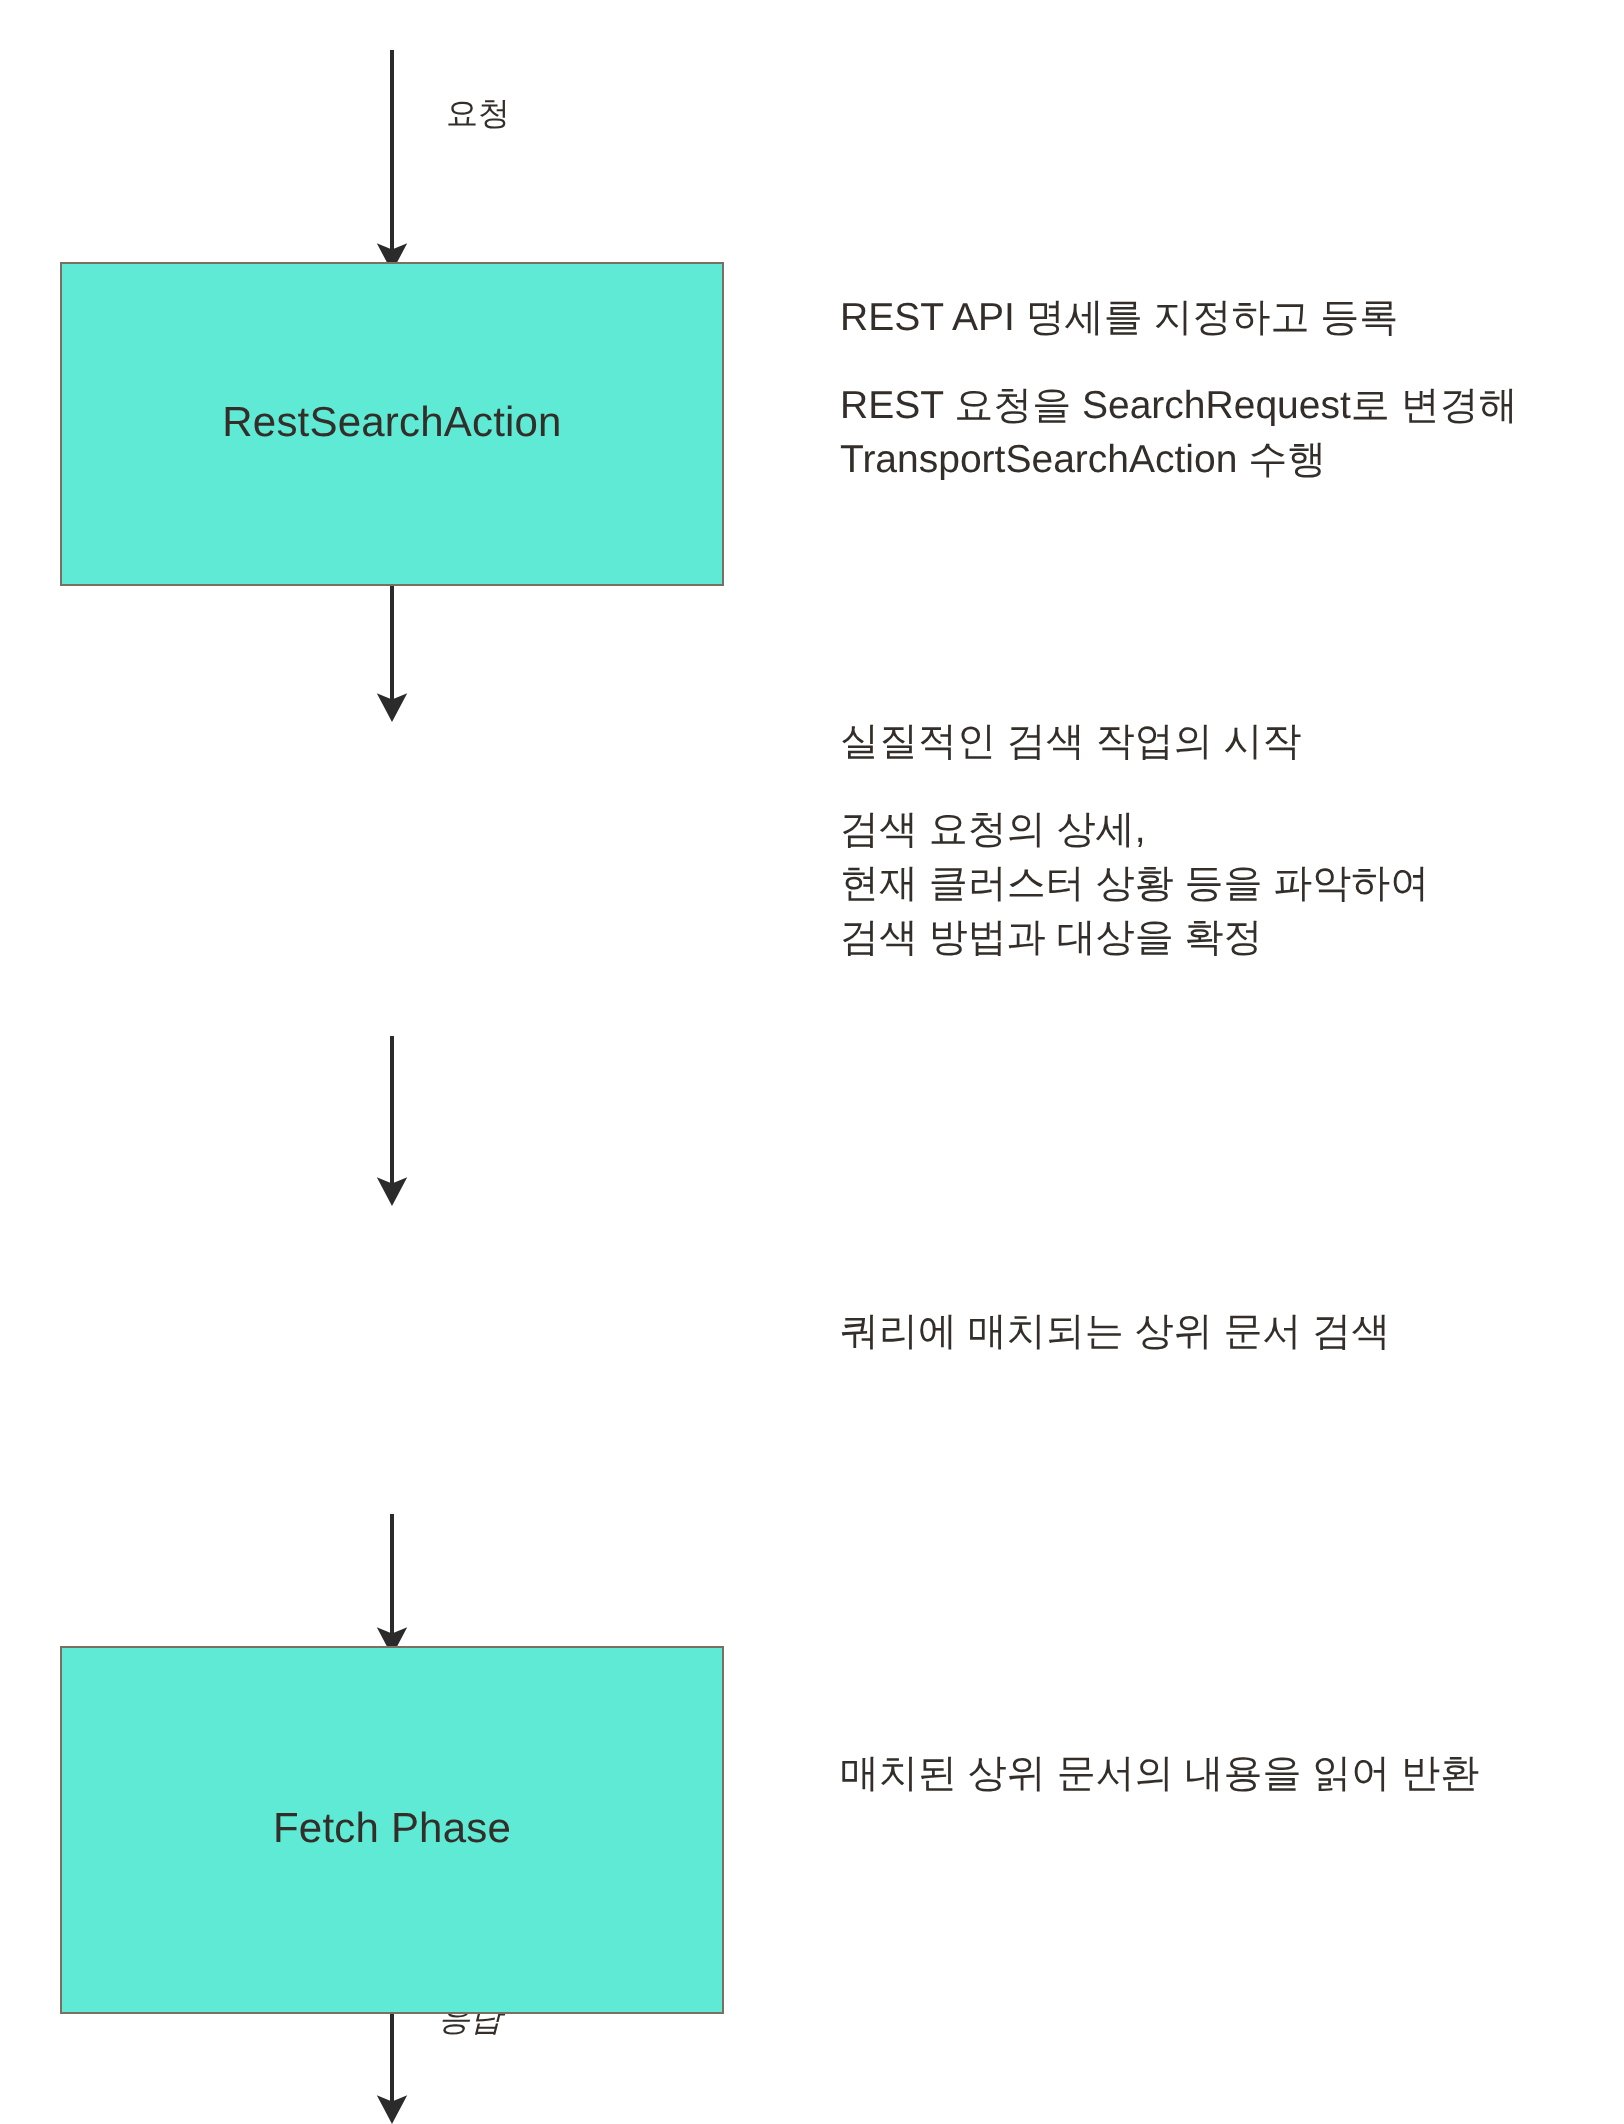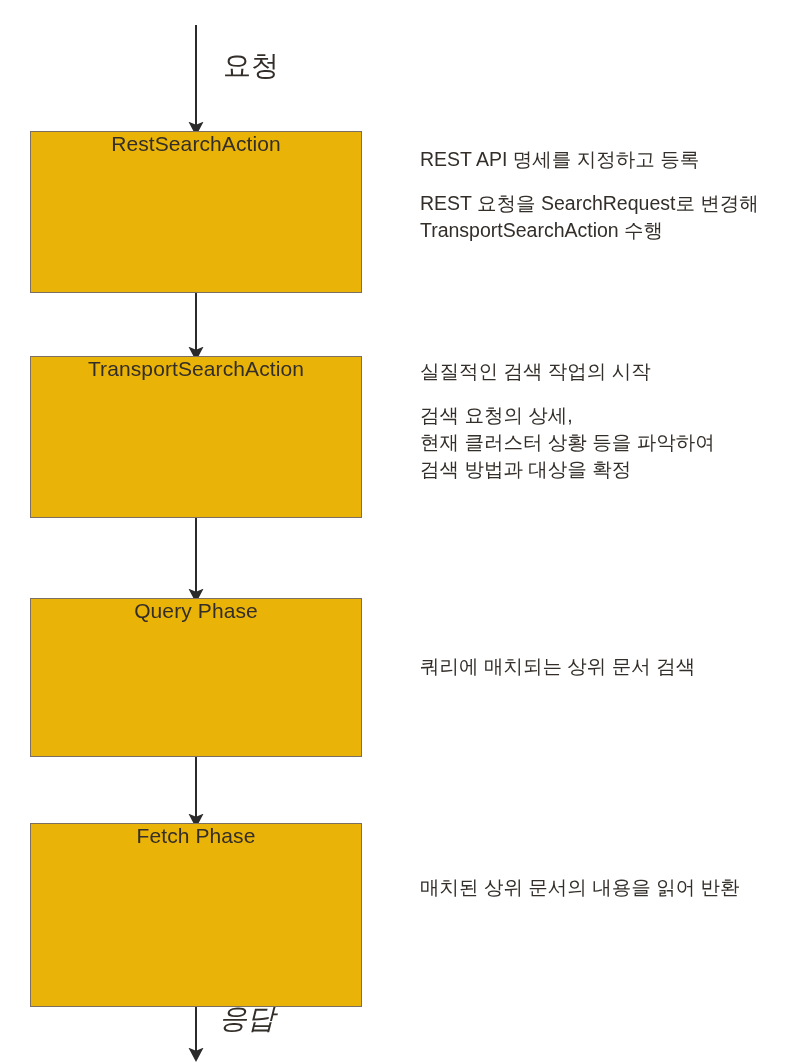--- a/index.html
+++ b/index.html
@@ -25,22 +25,23 @@
     height: 1062px;
   }
 
   
   .proc-box {
     position: absolute;
     left: 30px;
     width: 332px;
     box-sizing: border-box;
     border: 1.6px solid #7a6f62;
-    background: #eab308;
+    background: #5eead4;
     display: flex;
+    align-items: center;
     justify-content: center;
   }
   .proc-box-label {
     font-size: 21px;
     font-weight: 400;
     letter-spacing: 0.1px;
     color: #332e29;
     white-space: nowrap;
     font-family: "Liberation Sans", "DejaVu Sans", sans-serif;
   }
@@ -56,21 +57,21 @@
     left: 0;
     top: 0;
     width: 812px;
     height: 1062px;
     pointer-events: none;
   }
 
   
   .edge-label {
     position: absolute;
-    font-size: 28px;
+    font-size: 16px;
     color: #332e29;
     white-space: nowrap;
     font-family: "Liberation Sans", "DejaVu Sans", sans-serif;
   }
   #label-request  { left: 223px; top: 47px; }
   #label-response { left: 219px; top: 1000px; font-style: italic; }
 
   
   .annotation {
     position: absolute;
@@ -114,27 +115,21 @@
   </svg>
 
   <span class="edge-label" id="label-request">요청</span>
 
   <span class="edge-label" id="label-response">응답</span>
 
   <div class="proc-box" id="box-rest">
     <span class="proc-box-label">RestSearchAction</span>
   </div>
 
-  <div class="proc-box" id="box-transport">
-    <span class="proc-box-label">TransportSearchAction</span>
-  </div>
 
-  <div class="proc-box" id="box-query">
-    <span class="proc-box-label">Query Phase</span>
-  </div>
 
   <div class="proc-box" id="box-fetch">
     <span class="proc-box-label">Fetch Phase</span>
   </div>
 
   <div class="annotation" id="ann-rest"><span class="ann-line">REST API 명세를 지정하고 등록</span><span class="ann-gap"></span><span class="ann-line">REST 요청을 SearchRequest로 변경해</span><span class="ann-line">TransportSearchAction 수행</span></div>
 
   <div class="annotation" id="ann-transport"><span class="ann-line">실질적인 검색 작업의 시작</span><span class="ann-gap"></span><span class="ann-line">검색 요청의 상세,</span><span class="ann-line">현재 클러스터 상황 등을 파악하여</span><span class="ann-line">검색 방법과 대상을 확정</span></div>
 
   <div class="annotation" id="ann-query"><span class="ann-line">쿼리에 매치되는 상위 문서 검색</span></div>

